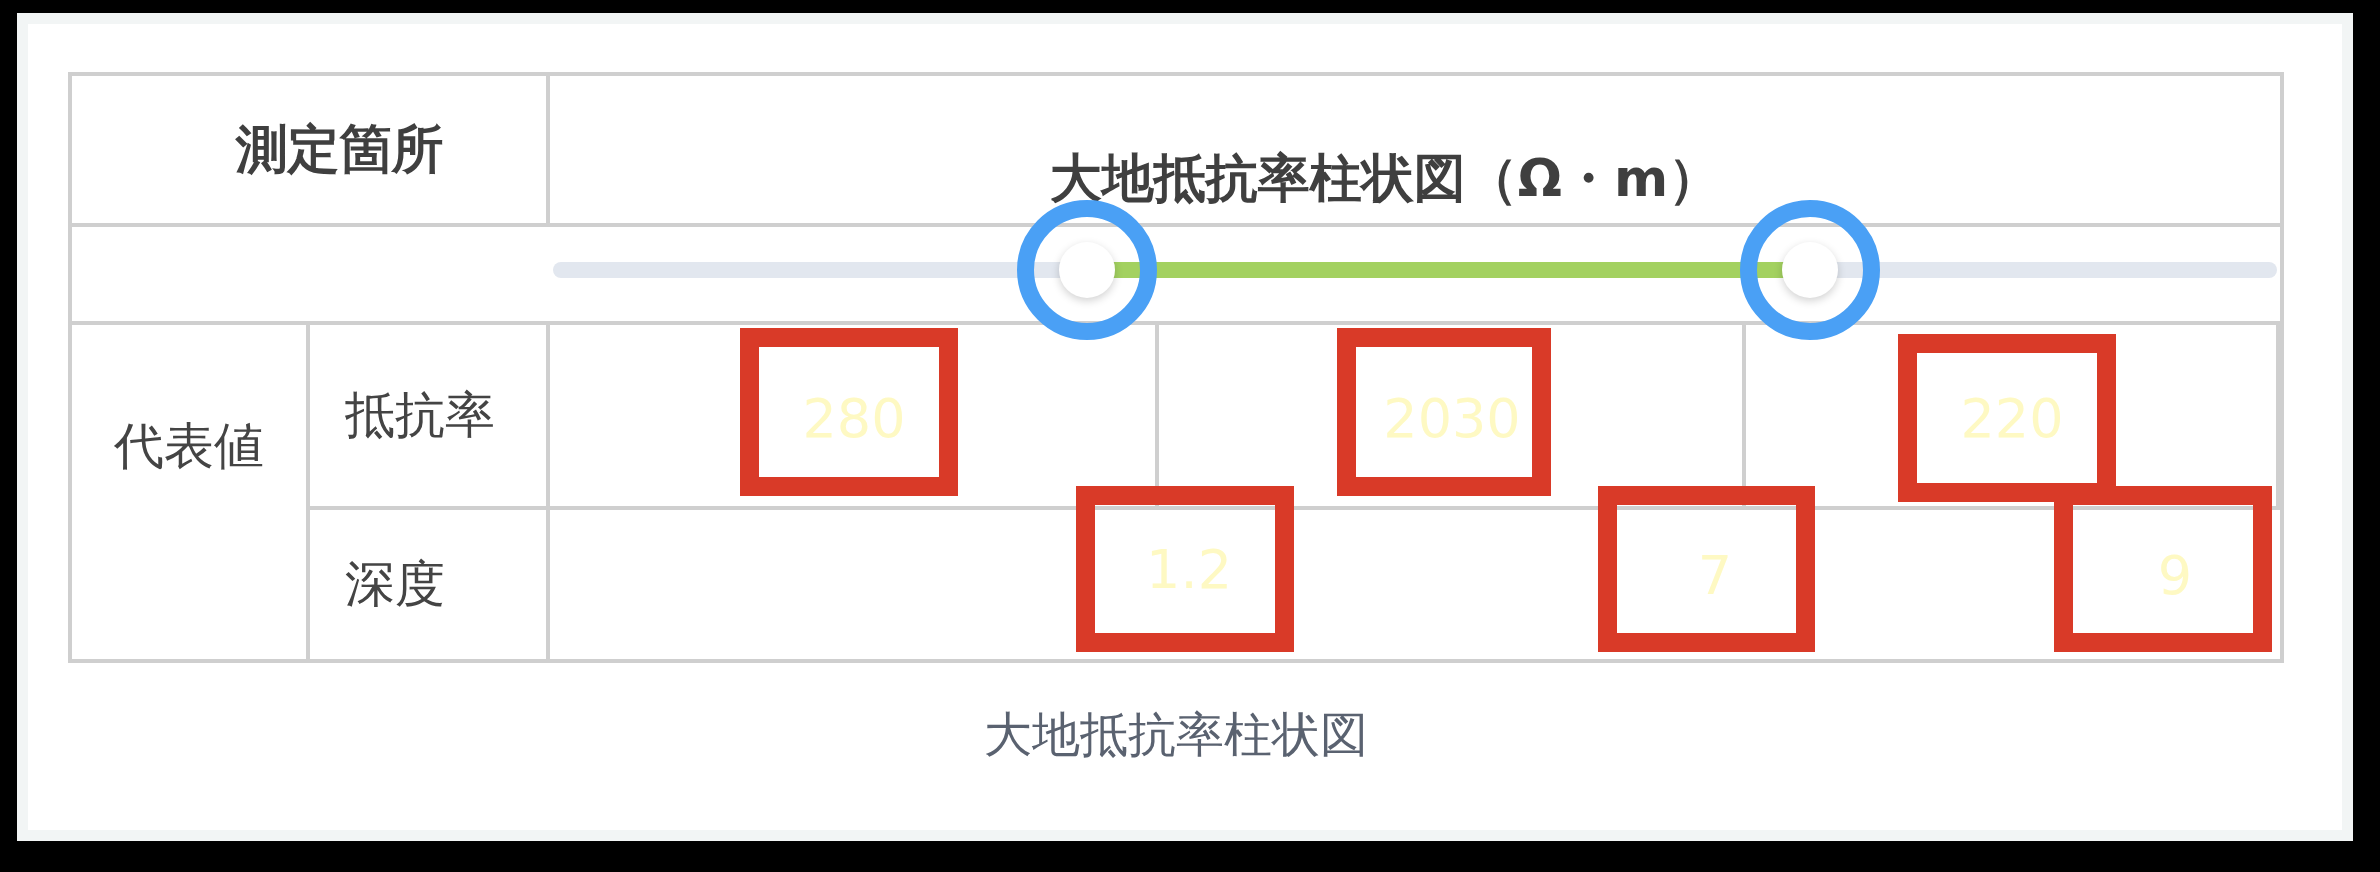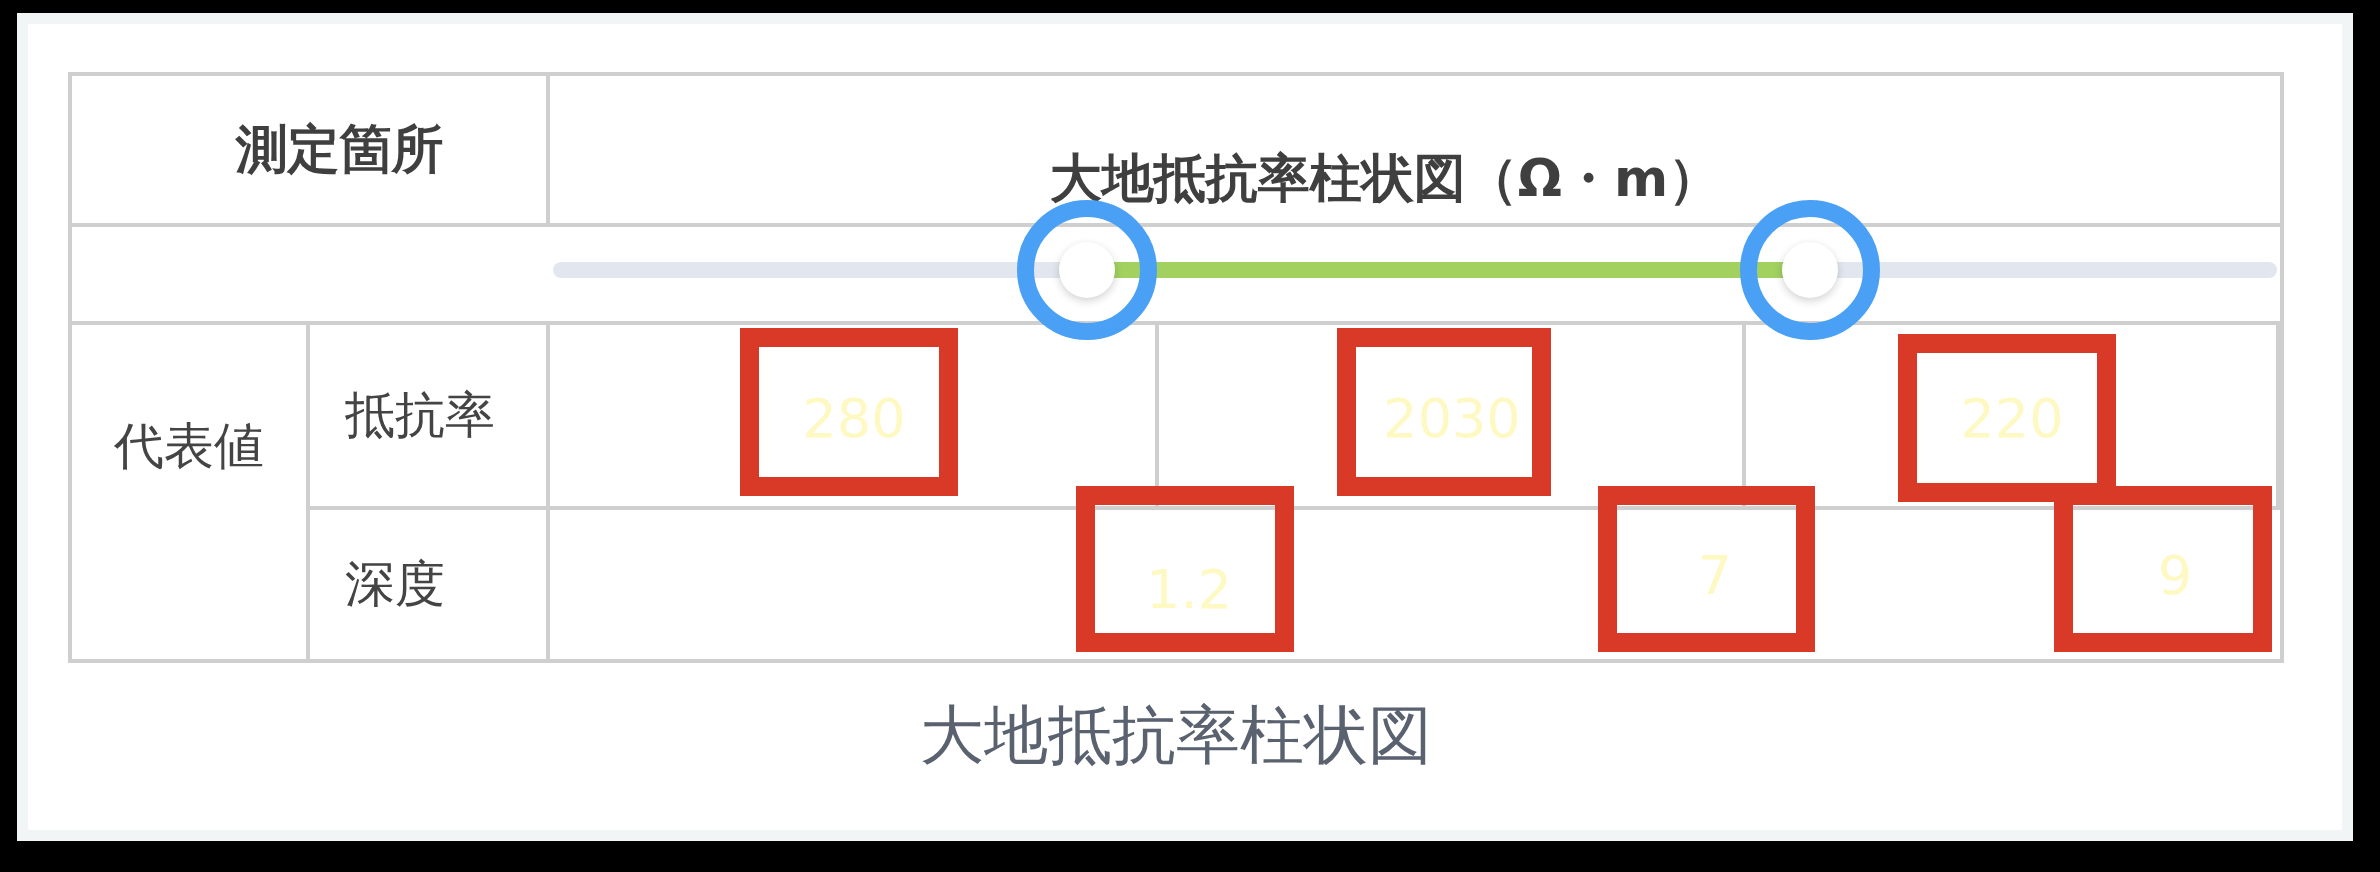--- a/index.html
+++ b/index.html
@@ -14,21 +14,21 @@
   .vline { position:absolute; width:4px; background:#cfcfcf; }
   .cell-text { position:absolute; display:flex; align-items:center; justify-content:center; white-space:nowrap; }
   .hdr { font-weight:bold; font-size:52px; color:#3f3f3f; }
   .lbl { font-size:50px; color:#444; }
   .val { font-size:54px; color:#fef9c3; }
   .track { position:absolute; border-radius:8px; }
   .knob { position:absolute; width:56px; height:56px; border-radius:50%; background:#fff;
           box-shadow:0 3px 8px rgba(0,0,0,0.18); }
   .ring { position:absolute; width:140px; height:140px; border-radius:50%; border:17px solid #4aa0f5; box-sizing:border-box; }
   .redbox { position:absolute; border:19px solid #d93a28; box-sizing:border-box; }
-  .caption { font-size:64px; color:#5a6270; }
+  .caption { font-size:48px; color:#5a6270; }
 </style>
 </head>
 <body>
 
 <div id="frame" class="abs"></div>
 <div id="panel" class="abs"></div>
 
 <div>
 
   <div class="hline" style="left:68px;top:72px;width:2216px;"></div>
@@ -54,21 +54,21 @@
   <div class="cell-text hdr" style="left:520px;top:76px;width:1730px;height:142px;margin-top:32px;">大地抵抗率柱状図（Ω・m）</div>
 
   <div class="cell-text lbl" style="left:72px;top:325px;width:234px;height:243px;">代表値</div>
   <div class="cell-text lbl" style="left:310px;top:325px;width:235px;height:181px;justify-content:flex-start;padding-left:35px;box-sizing:border-box;">抵抗率</div>
   <div class="cell-text lbl" style="left:310px;top:510px;width:231px;height:149px;justify-content:flex-start;padding-left:35px;box-sizing:border-box;">深度</div>
 
   <div class="cell-text val" style="left:754px;top:370px;width:200px;height:96px;">280</div>
   <div class="cell-text val" style="left:1352px;top:370px;width:200px;height:96px;">2030</div>
   <div class="cell-text val" style="left:1912px;top:370px;width:200px;height:96px;">220</div>
 
-  <div class="cell-text val" style="left:1032px;top:541px;width:200px;height:96px;justify-content:flex-end;text-align:center;">1.2</div>
+  <div class="cell-text val" style="left:1032px;top:521px;width:200px;height:96px;justify-content:flex-end;text-align:center;">1.2</div>
   <div class="cell-text val" style="left:1532px;top:527px;width:200px;height:96px;justify-content:flex-end;">7</div>
   <div class="cell-text val" style="left:1992px;top:527px;width:200px;height:96px;justify-content:flex-end;">9</div>
 </div>
 
 <div>
   <div class="track" style="left:553px;top:262px;width:1724px;height:16px;background:#e2e7ef;"></div>
   <div class="track" style="left:1087px;top:262px;width:723px;height:16px;background:#a3d160;border-radius:0;"></div>
   <div class="knob" style="left:1059px;top:242px;"></div>
   <div class="knob" style="left:1782px;top:242px;"></div>
 </div>

